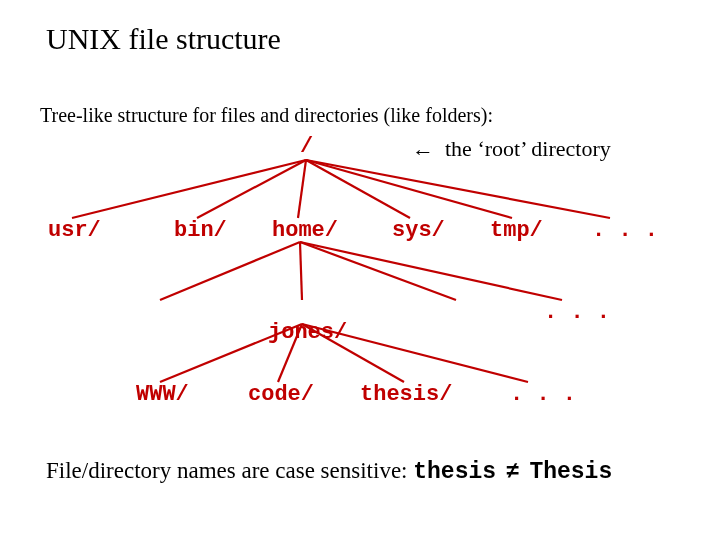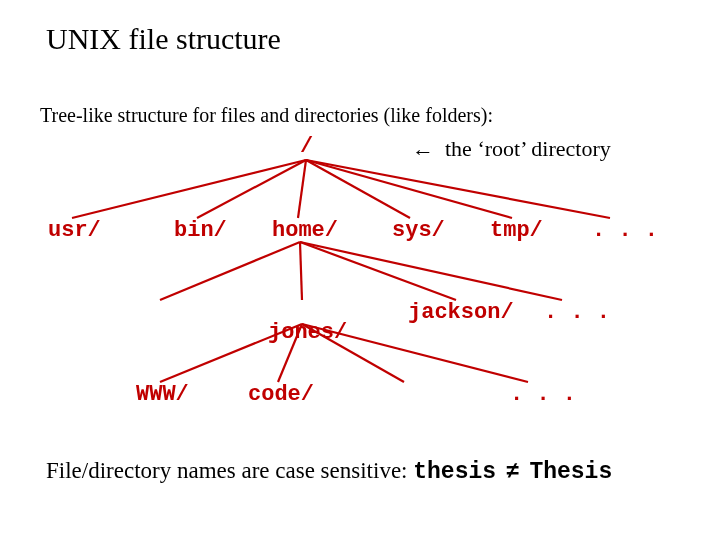--- a/index.html
+++ b/index.html
@@ -93,25 +93,25 @@
   </div>
 
   <div class="node" style="left:48px;  top:218px;">usr/</div>
   <div class="node" style="left:174px; top:218px;">bin/</div>
   <div class="node" style="left:272px; top:218px;">home/</div>
   <div class="node" style="left:392px; top:218px;">sys/</div>
   <div class="node" style="left:490px; top:218px;font-family:Liberation Mono, monospace;">tmp/</div>
   <div class="node" style="left:592px; top:218px;">. . .</div>
 
   <div class="node" style="left:268px; top:300px;margin-top:20px;">jones/</div>
-  <div class="node" style="left:408px; top:300px;">jackson/</div>
   <div class="node" style="left:544px; top:300px;">. . .</div>
 
   <div class="node" style="left:136px; top:382px;">WWW/</div>
   <div class="node" style="left:248px; top:382px;">code/</div>
+  <div class="node" style="left:360px; top:382px;">thesis/</div>
   <div class="node" style="left:510px; top:382px;">. . .</div>
 
   <div class="footer">
     <span>File/directory names are case sensitive: </span>
     <span class="mono">thesis</span>
     <span class="mono" style="padding:0 4px;">≠</span>
     <span class="mono">Thesis</span>
   </div>
 
 </div>

